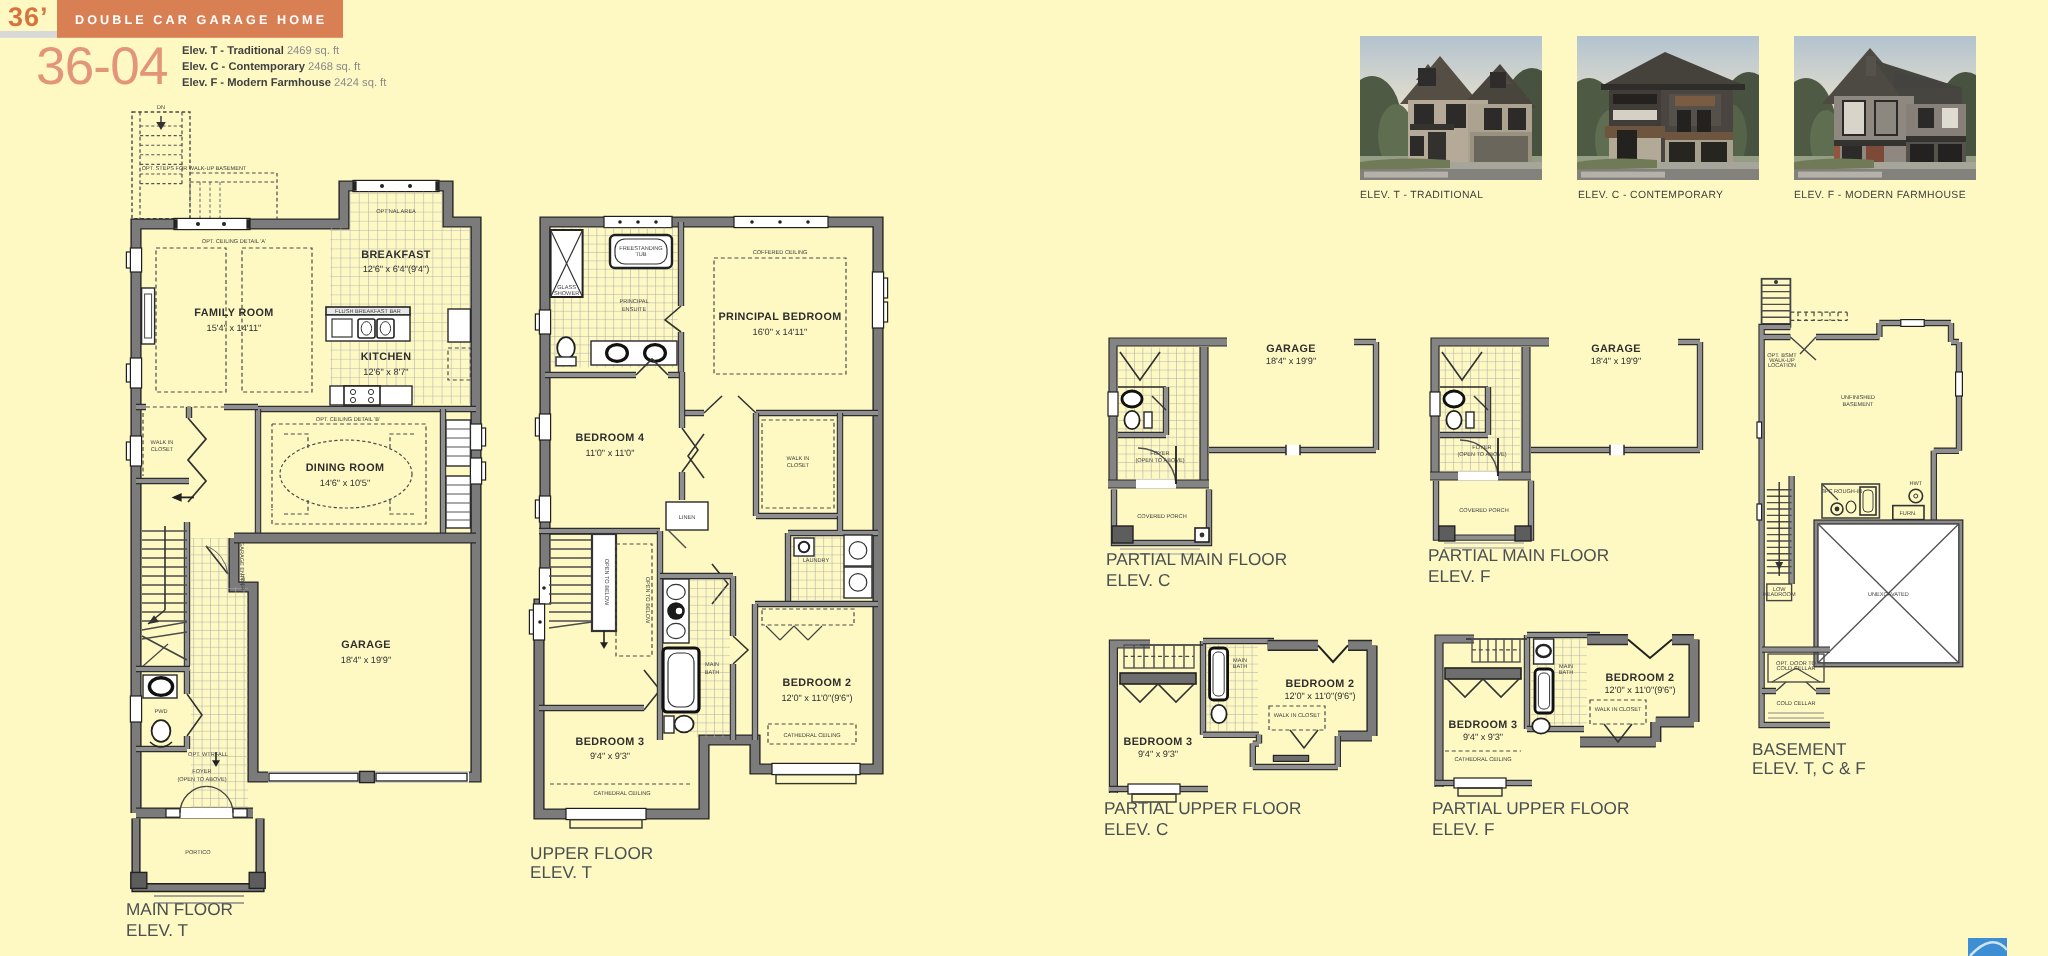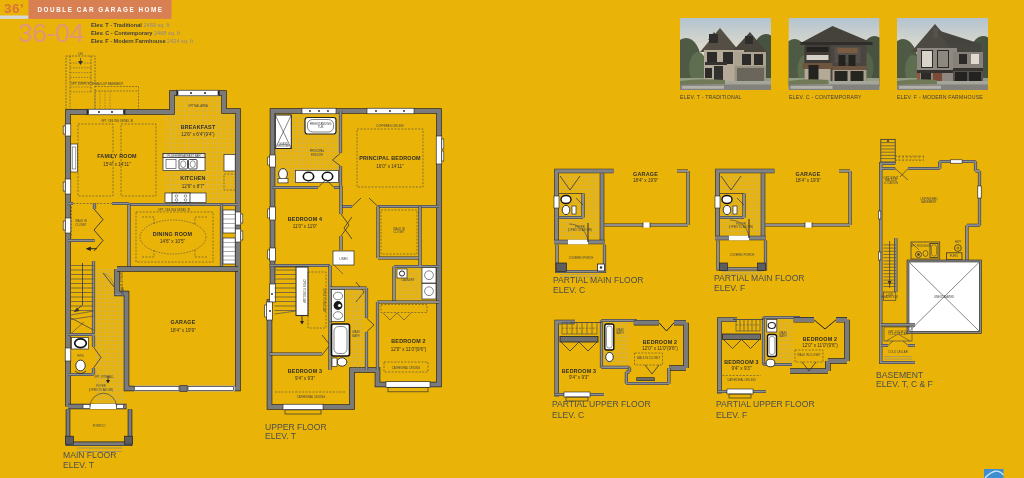--- a/index.html
+++ b/index.html
@@ -1,16 +1,16 @@
 <!DOCTYPE html>
 <html><head>
 <meta charset="utf-8">
 <style>
 html,body{margin:0;padding:0;background:#ffffff;}
-#page{position:relative;width:1024px;height:478px;background:#eab308;overflow:hidden;
+#page{position:relative;width:1024px;height:478px;background:#fef9c3;overflow:hidden;
 font-family:"Liberation Sans",sans-serif;}
 svg{position:absolute;left:0;top:0;}
 text{font-family:"Liberation Sans",sans-serif;}
 .w{stroke:#282828;stroke-width:5.6;fill:none;}
 .wi{stroke:#7b7b7b;stroke-width:4.2;fill:none;}
 .tw{stroke:#2d2d2d;stroke-width:3.2;fill:none;}
 .twi{stroke:#8f8f8f;stroke-width:2.1;fill:none;}
 .ln{stroke:#2a2a2a;stroke-width:0.7;fill:none;}
 .lnw{stroke:#2a2a2a;stroke-width:0.7;fill:#ffffff;}
 .d{stroke:#4a4a4a;stroke-width:0.6;fill:none;stroke-dasharray:2,1.4;}

